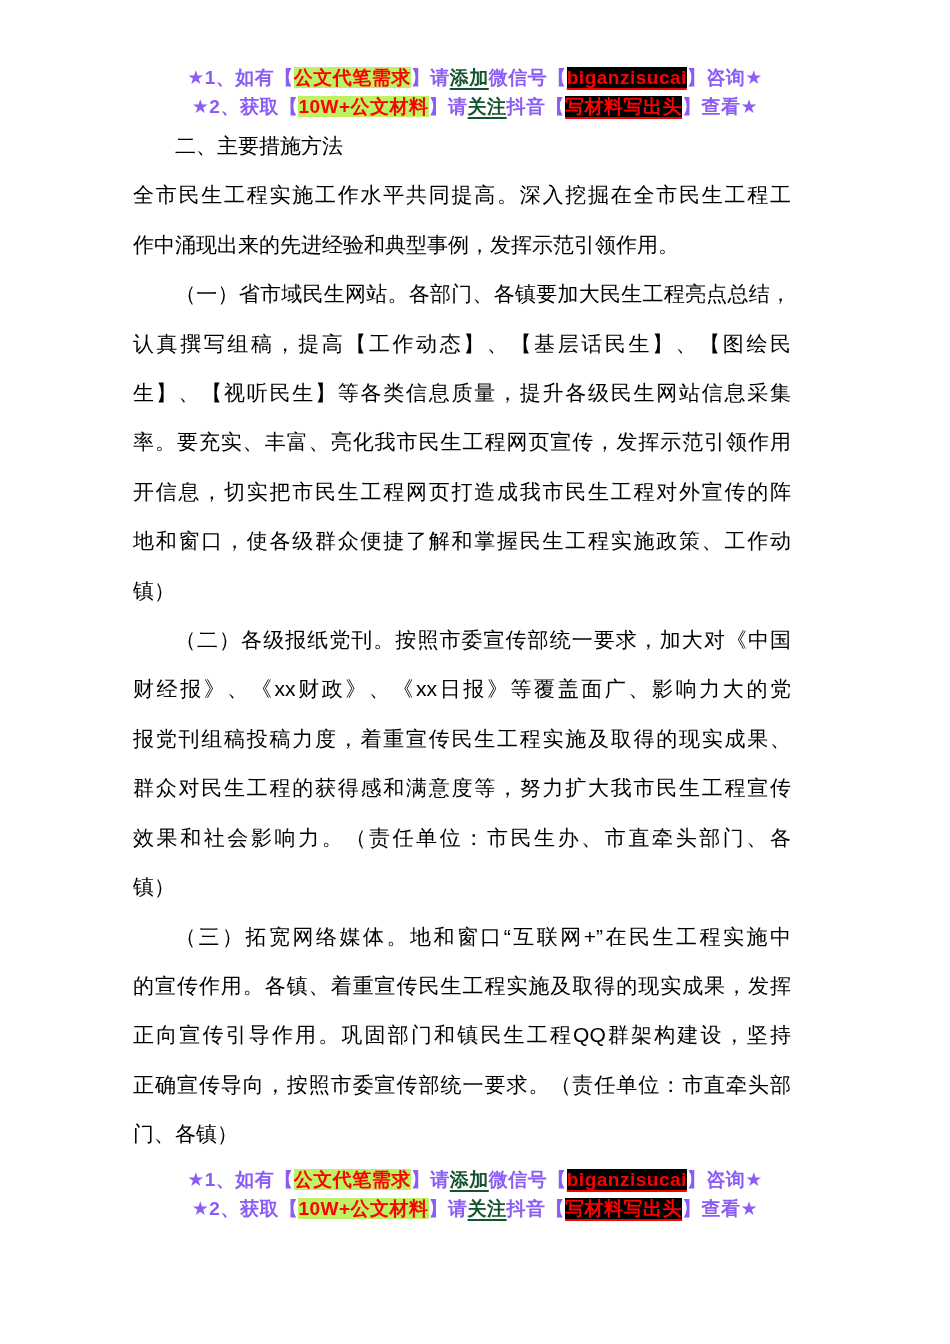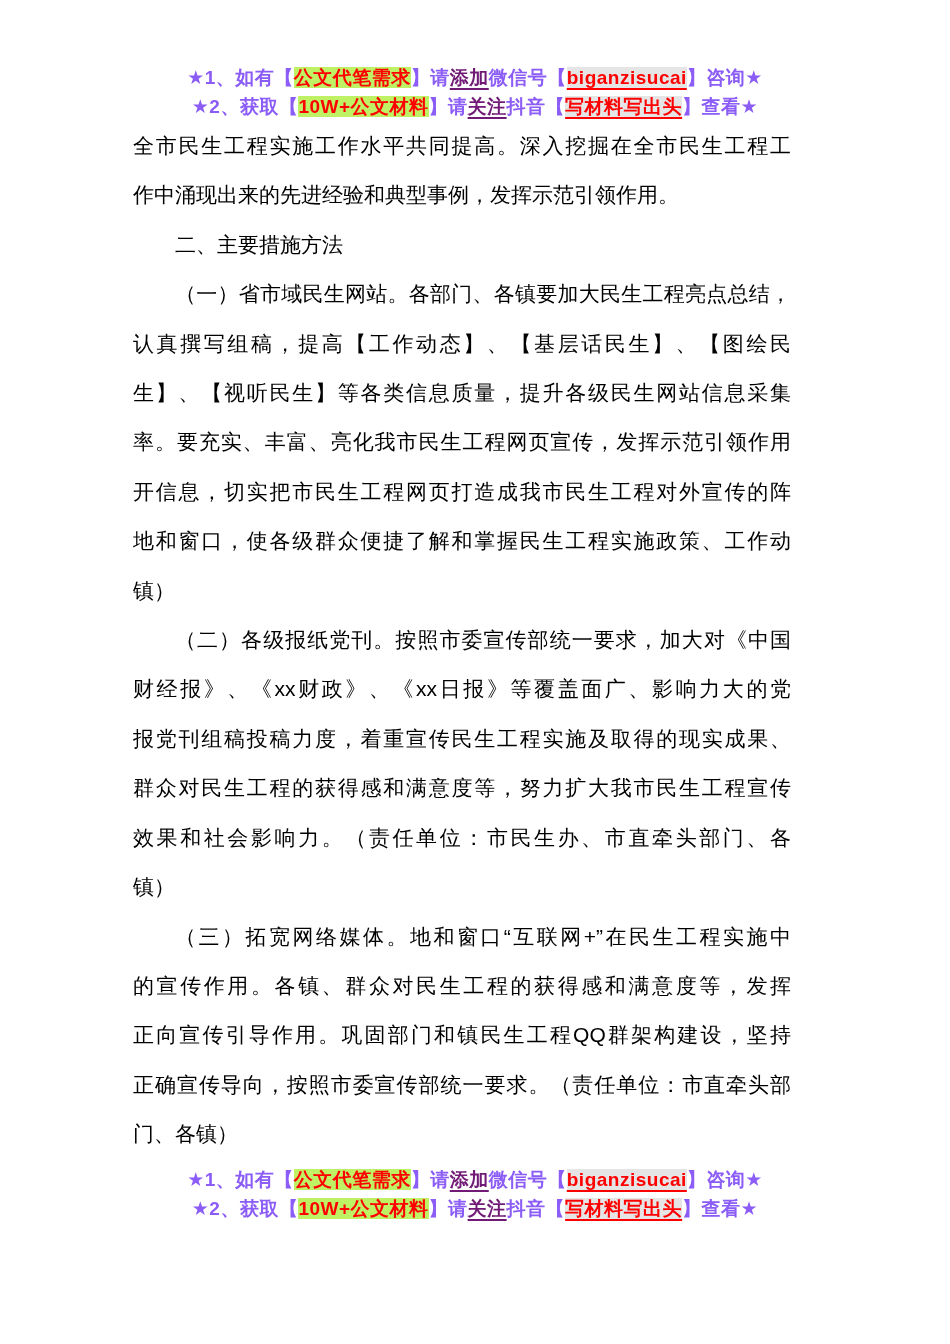--- a/index.html
+++ b/index.html
@@ -24,28 +24,28 @@
     white-space: nowrap;
   }
   .promo-top { padding-top: 63px; }
   .promo-bottom { margin-top: 6px; }
   .seg-plain { color: #8b5cf6; }
   .seg-red-highlight {
     color: #ff0000;
     background: #bef264;
   }
   .seg-underline {
-    color: #701a75;
+    color: #14532d;
     text-decoration: underline;
     text-decoration-thickness: 2px;
     text-underline-offset: 4px;
   }
   .seg-red-highlight-underline {
     color: #ff0000;
-    background: #e5e5e5;
+    background: #000000;
     text-decoration: underline;
     text-decoration-thickness: 2px;
     text-underline-offset: 4px;
   }
   
   .doc {
     width: 658px;
     margin-left: 133px;
     font-size: 21px;
     line-height: 49.4px;
@@ -61,47 +61,47 @@
 <body>
 
 <div class="page">
 
   <div class="promo promo-top">
     <div><span class="seg-plain">★1、如有【</span><span class="seg-red-highlight">公文代笔需求</span><span class="seg-plain">】请</span><span class="seg-underline">添加</span><span class="seg-plain">微信号【</span><span class="seg-red-highlight-underline">biganzisucai</span><span class="seg-plain">】咨询★</span></div>
     <div><span class="seg-plain">★2、获取【</span><span class="seg-red-highlight">10W+公文材料</span><span class="seg-plain">】请</span><span class="seg-underline">关注</span><span class="seg-plain">抖音【</span><span class="seg-red-highlight-underline">写材料写出头</span><span class="seg-plain">】查看★</span></div>
   </div>
 
   <div class="doc">
+      <div class="paragraph heading">
+        <div class="line indent last">二、主要措施方法</div>
+      </div>
       <div class="paragraph body">
         <div class="line">全市民生工程实施工作水平共同提高。深入挖掘在全市民生工程工</div>
         <div class="line last">作中涌现出来的先进经验和典型事例，发挥示范引领作用。</div>
-      </div>
-      <div class="paragraph heading">
-        <div class="line indent last">二、主要措施方法</div>
       </div>
       <div class="paragraph body">
         <div class="line indent">（一）省市域民生网站。各部门、各镇要加大民生工程亮点总结，</div>
         <div class="line">认真撰写组稿，提高【工作动态】、【基层话民生】、【图绘民</div>
         <div class="line">生】、【视听民生】等各类信息质量，提升各级民生网站信息采集</div>
         <div class="line">率。要充实、丰富、亮化我市民生工程网页宣传，发挥示范引领作用</div>
         <div class="line">开信息，切实把市民生工程网页打造成我市民生工程对外宣传的阵</div>
         <div class="line">地和窗口，使各级群众便捷了解和掌握民生工程实施政策、工作动</div>
         <div class="line last">镇）</div>
       </div>
       <div class="paragraph body">
         <div class="line indent">（二）各级报纸党刊。按照市委宣传部统一要求，加大对《中国</div>
         <div class="line">财经报》、《xx财政》、《xx日报》等覆盖面广、影响力大的党</div>
         <div class="line">报党刊组稿投稿力度，着重宣传民生工程实施及取得的现实成果、</div>
         <div class="line">群众对民生工程的获得感和满意度等，努力扩大我市民生工程宣传</div>
         <div class="line">效果和社会影响力。（责任单位：市民生办、市直牵头部门、各</div>
         <div class="line last">镇）</div>
       </div>
       <div class="paragraph body">
         <div class="line indent">（三）拓宽网络媒体。地和窗口“互联网+”在民生工程实施中</div>
-        <div class="line">的宣传作用。各镇、群众对民生工程的获得感和满意度等，发挥</div>
+        <div class="line">的宣传作用。各镇、着重宣传民生工程实施及取得的现实成果，发挥</div>
         <div class="line">正向宣传引导作用。巩固部门和镇民生工程QQ群架构建设，坚持</div>
         <div class="line">正确宣传导向，按照市委宣传部统一要求。（责任单位：市直牵头部</div>
         <div class="line last">门、各镇）</div>
       </div>
     </div>
 
   <div class="promo promo-bottom">
     <div><span class="seg-plain">★1、如有【</span><span class="seg-red-highlight">公文代笔需求</span><span class="seg-plain">】请</span><span class="seg-underline">添加</span><span class="seg-plain">微信号【</span><span class="seg-red-highlight-underline">biganzisucai</span><span class="seg-plain">】咨询★</span></div>
     <div><span class="seg-plain">★2、获取【</span><span class="seg-red-highlight">10W+公文材料</span><span class="seg-plain">】请</span><span class="seg-underline">关注</span><span class="seg-plain">抖音【</span><span class="seg-red-highlight-underline">写材料写出头</span><span class="seg-plain">】查看★</span></div>
   </div>

